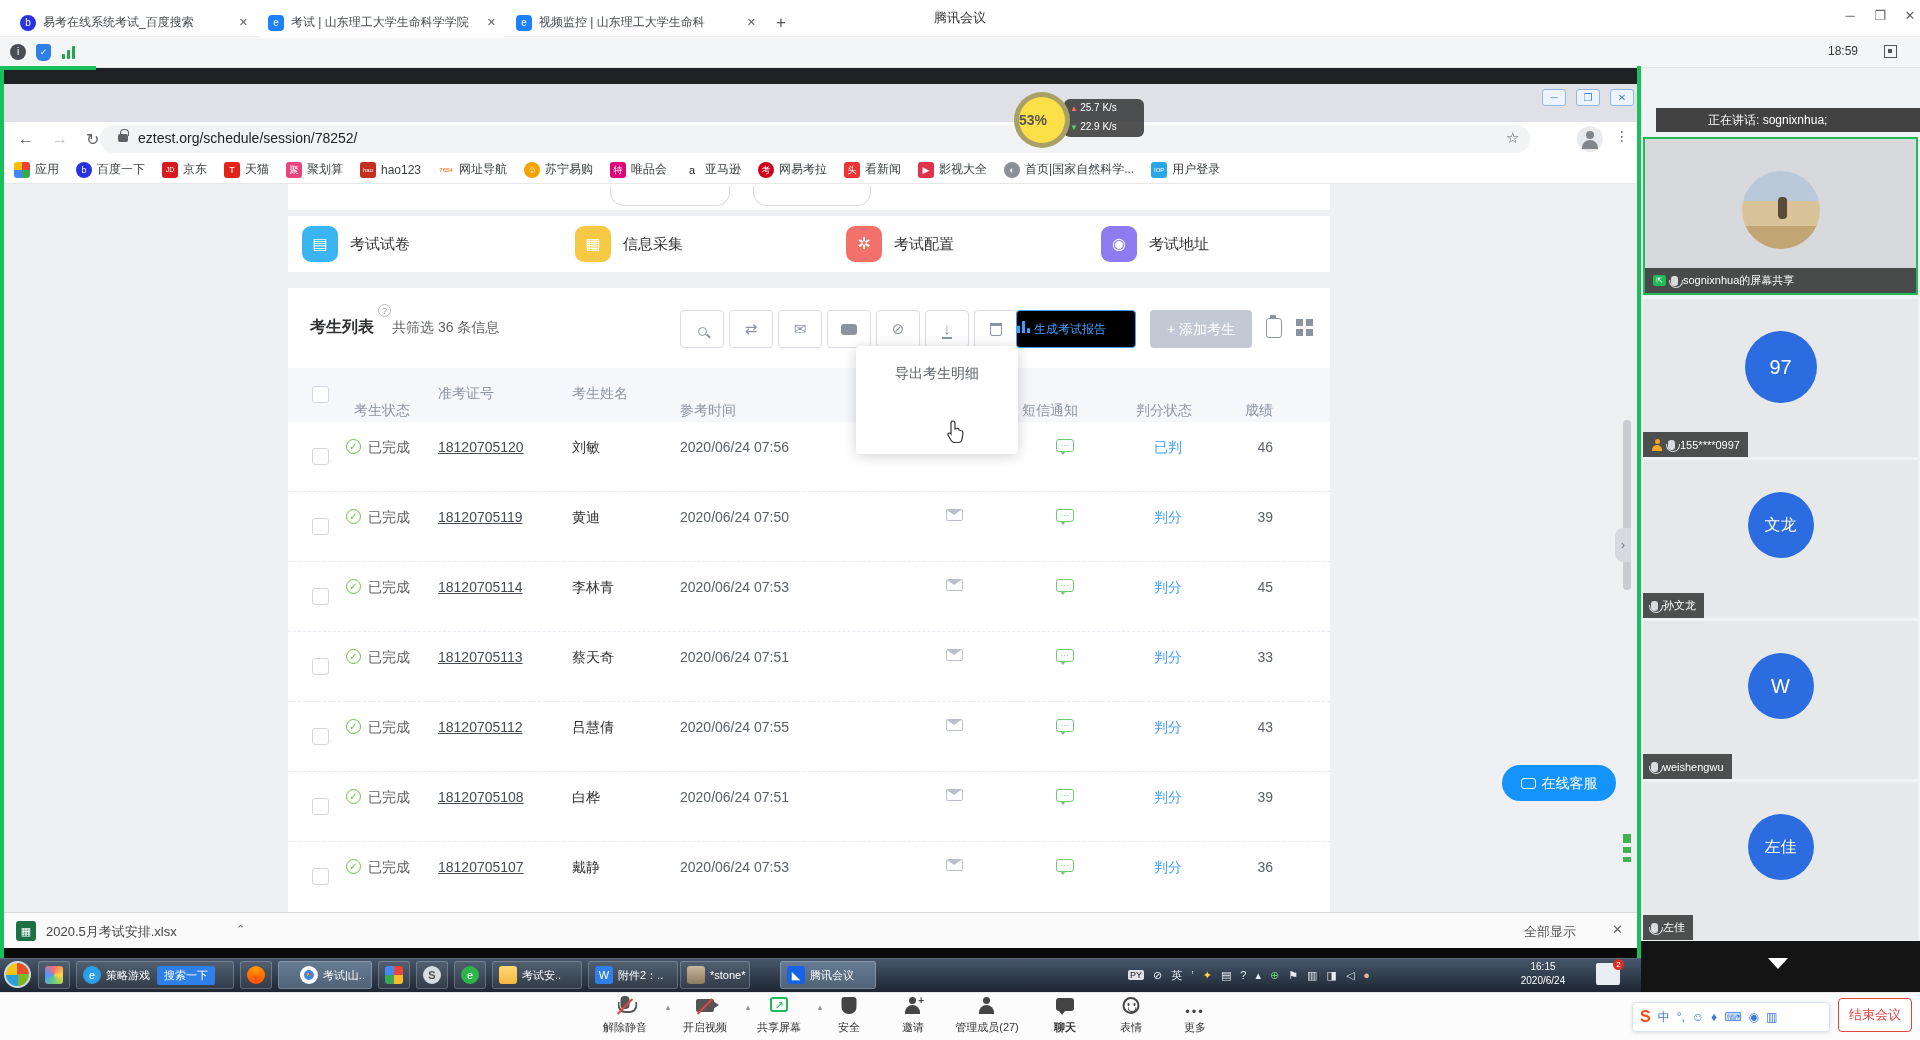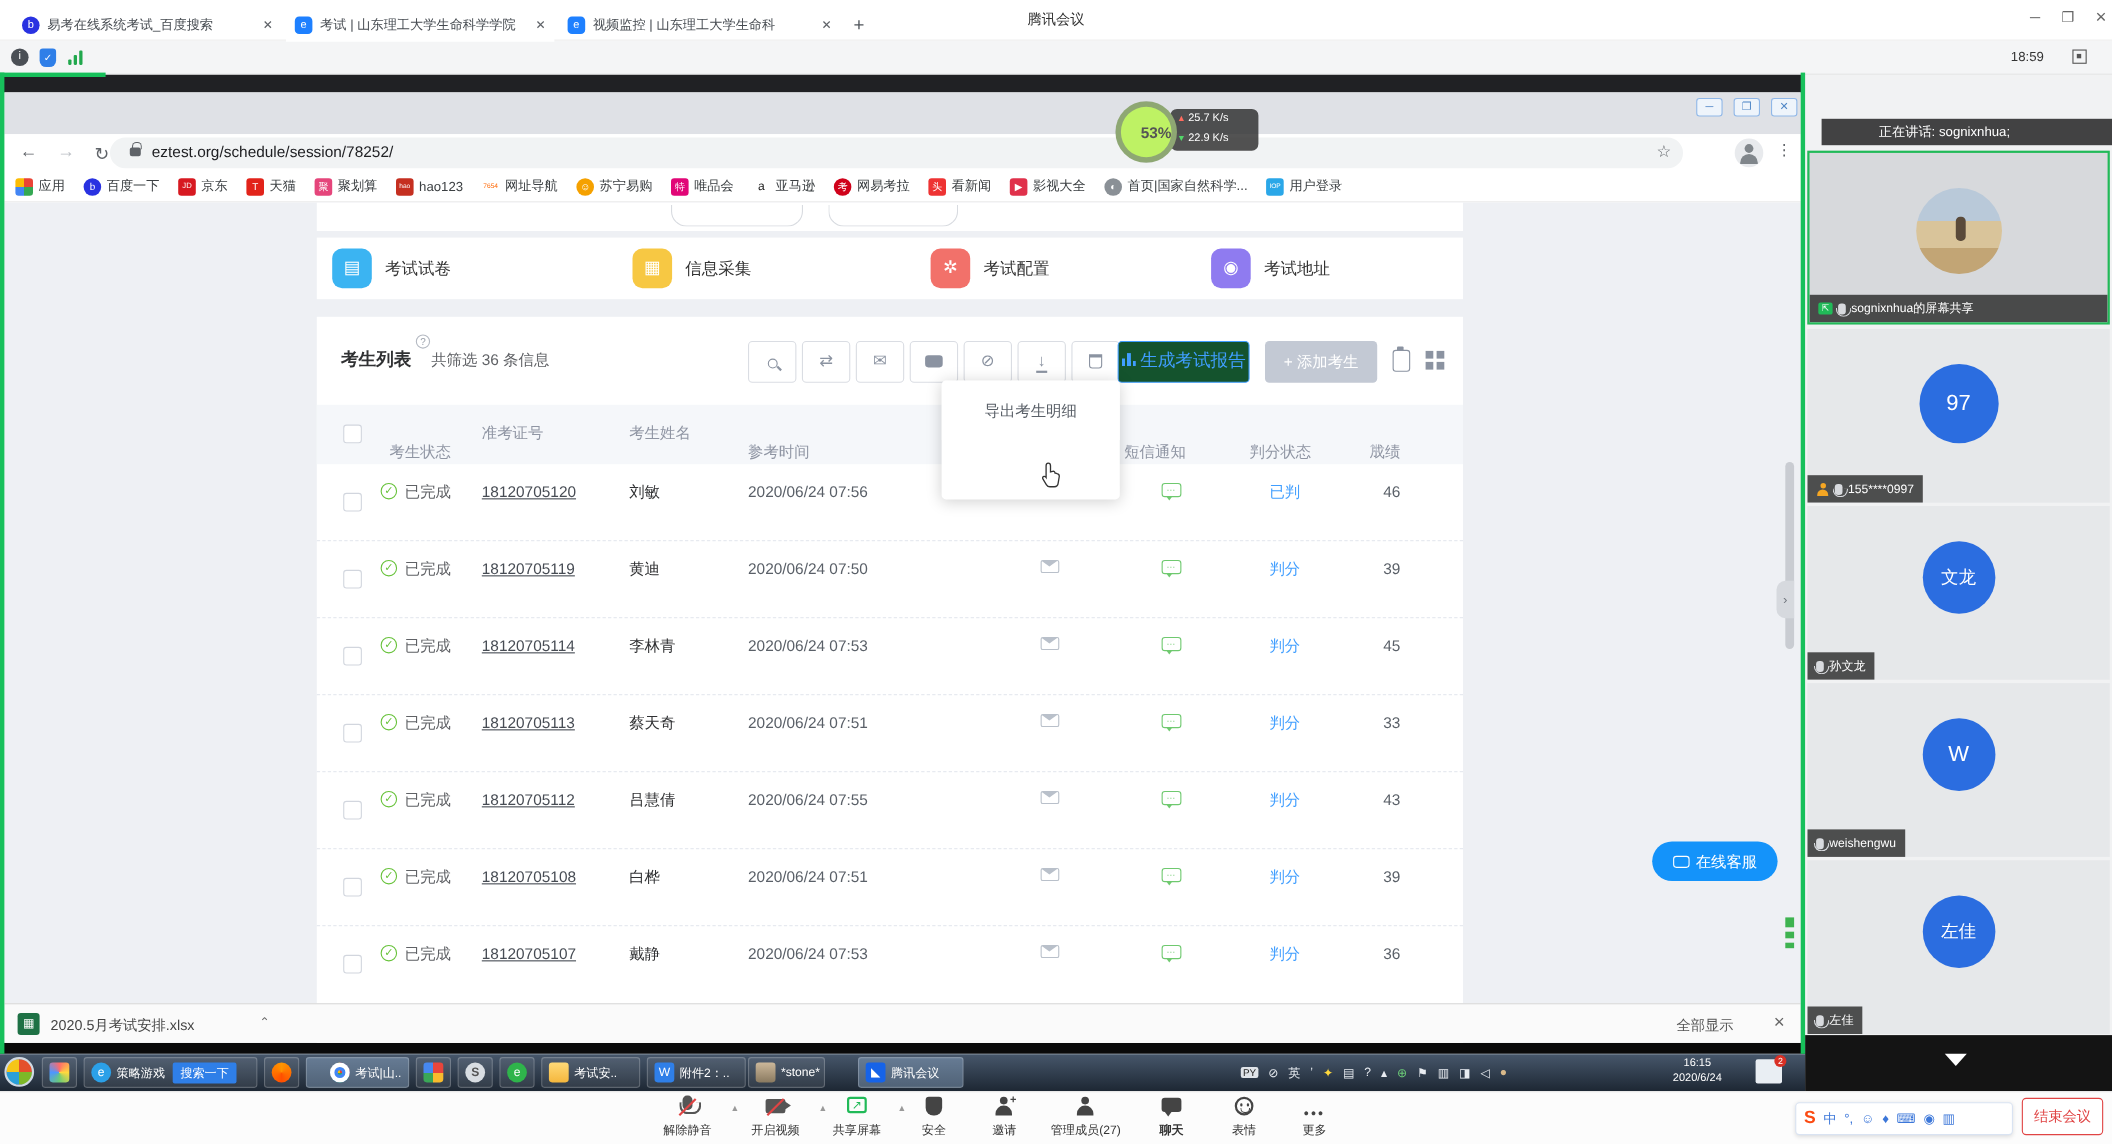--- a/index.html
+++ b/index.html
@@ -48,41 +48,41 @@
   .avatar-btn { left:1577px; top:126px; width:26px; height:26px; border-radius:50%; background:#e8eaed; }
   .avatar-btn::before { content:""; position:absolute; left:9px; top:5px; width:8px; height:8px; border-radius:50%; background:#80868b; }
   .avatar-btn::after { content:""; position:absolute; left:5px; top:14px; width:16px; height:9px; border-radius:8px 8px 0 0; background:#80868b; }
   .kebab { left:1615px; top:128px; font-size:14px; color:#5f6368; letter-spacing:0; }
 
   
   .netmon-pill { left:1064px; top:99px; width:80px; height:38px; background:rgba(45,45,45,.82); border-radius:6px; z-index:60; }
   .netmon-pill div { font-size:10px; color:#fff; line-height:18px; padding-left:6px; white-space:nowrap; }
   .netmon-pill .up::before { content:"▲ "; color:#ff6b5e; font-size:8px; }
   .netmon-pill .dn::before { content:"▼ "; color:#52d769; font-size:8px; }
-  .netmon-circle { left:1014px; top:92px; width:56px; height:56px; border-radius:50%; background:#bef264; border:5px solid rgba(110,116,125,.6); z-index:61; text-align:right; line-height:46px; font-size:14px; font-weight:bold; color:#555; }
+  .netmon-circle { left:1014px; top:92px; width:56px; height:56px; border-radius:50%; background:#fde047; border:5px solid rgba(110,116,125,.6); z-index:61; text-align:left; line-height:46px; font-size:14px; font-weight:bold; color:#555; }
 
   .bmbar { left:4px; top:156px; width:1633px; height:28px; background:#fff; border-bottom:1px solid #e8e8e8; display:flex; align-items:center; padding-left:10px; }
   .bm { display:flex; align-items:center; margin-right:17px; font-size:12px; color:#3c4043; white-space:nowrap; }
   .bm .bi { width:16px; height:16px; margin-right:5px; border-radius:3px; color:#fff; font-size:9px; text-align:center; line-height:16px; flex:none; overflow:hidden; }
 
   
   .content { left:4px; top:184px; width:1633px; height:764px; background:#eef0f4; overflow:hidden; }
   .strip-top { position:absolute; left:284px; top:0; width:1042px; height:26px; background:#fff; }
   .btn-ghost { position:absolute; top:2px; height:20px; background:#fff; border:1px solid #d8dbe0; border-top:none; border-radius:0 0 14px 14px; }
   .cards-row { position:absolute; left:284px; top:32px; width:1042px; height:56px; background:#fff; display:flex; align-items:center; }
   .navcard { display:flex; align-items:center; width:260px; padding-left:14px; }
   .navcard .nc-ic { width:36px; height:36px; border-radius:9px; color:#fff; font-size:16px; text-align:center; line-height:36px; margin-right:12px; }
   .navcard .nc-lb { font-size:15px; color:#333; }
 
   .table-card { position:absolute; left:284px; top:104px; width:1042px; height:660px; background:#fff; }
   .lt-title { position:absolute; left:22px; top:29px; font-size:16px; font-weight:bold; color:#303133; }
   .lt-help { position:absolute; left:90px; top:16px; width:13px; height:13px; border:1px solid #b4b9c2; border-radius:50%; color:#9aa0aa; font-size:9px; text-align:center; line-height:12px; }
   .lt-sub { position:absolute; left:104px; top:31px; font-size:14px; color:#606266; }
   .tbtn { position:absolute; top:22px; width:44px; height:38px; border:1px solid #dadde3; border-radius:4px; background:#fff; color:#8b93a1; text-align:center; line-height:36px; font-size:15px; }
-  .rep-btn { position:absolute; left:728px; top:22px; width:120px; height:38px; border:1px solid #409eff; border-radius:4px; background:#14532d; color:#409eff; font-size:16px; text-align:center; line-height:36px; }
+  .rep-btn { position:absolute; left:728px; top:22px; width:120px; height:38px; border:1px solid #409eff; border-radius:4px; background:#000000; color:#409eff; font-size:12px; text-align:left; line-height:36px; }
   .rep-btn .bars { display:inline-block; width:13px; height:12px; margin-right:4px; background:linear-gradient(to right,#409eff 0 3px,transparent 3px 5px,#409eff 5px 8px,transparent 8px 10px,#409eff 10px 13px); clip-path:polygon(0 40%,33% 40%,33% 0,66% 0,66% 60%,100% 60%,100% 100%,0 100%); }
   .add-btn { position:absolute; left:862px; top:22px; width:102px; height:38px; border-radius:4px; background:#c3c9d4; color:#fff; font-size:14px; text-align:center; line-height:38px; }
   .ic-clip { position:absolute; left:978px; top:30px; width:16px; height:20px; border:1.6px solid #8b93a1; border-radius:3px; }
   .ic-clip::before { content:""; position:absolute; left:3px; top:-4px; width:6px; height:4px; background:#8b93a1; border-radius:1px; }
   .ic-grid { position:absolute; left:1008px; top:31px; width:17px; height:17px; background:
       linear-gradient(#8b93a1,#8b93a1) 0 0/7px 7px no-repeat,
       linear-gradient(#8b93a1,#8b93a1) 100% 0/7px 7px no-repeat,
       linear-gradient(#8b93a1,#8b93a1) 0 100%/7px 7px no-repeat,
       linear-gradient(#8b93a1,#8b93a1) 100% 100%/7px 7px no-repeat; }
 

